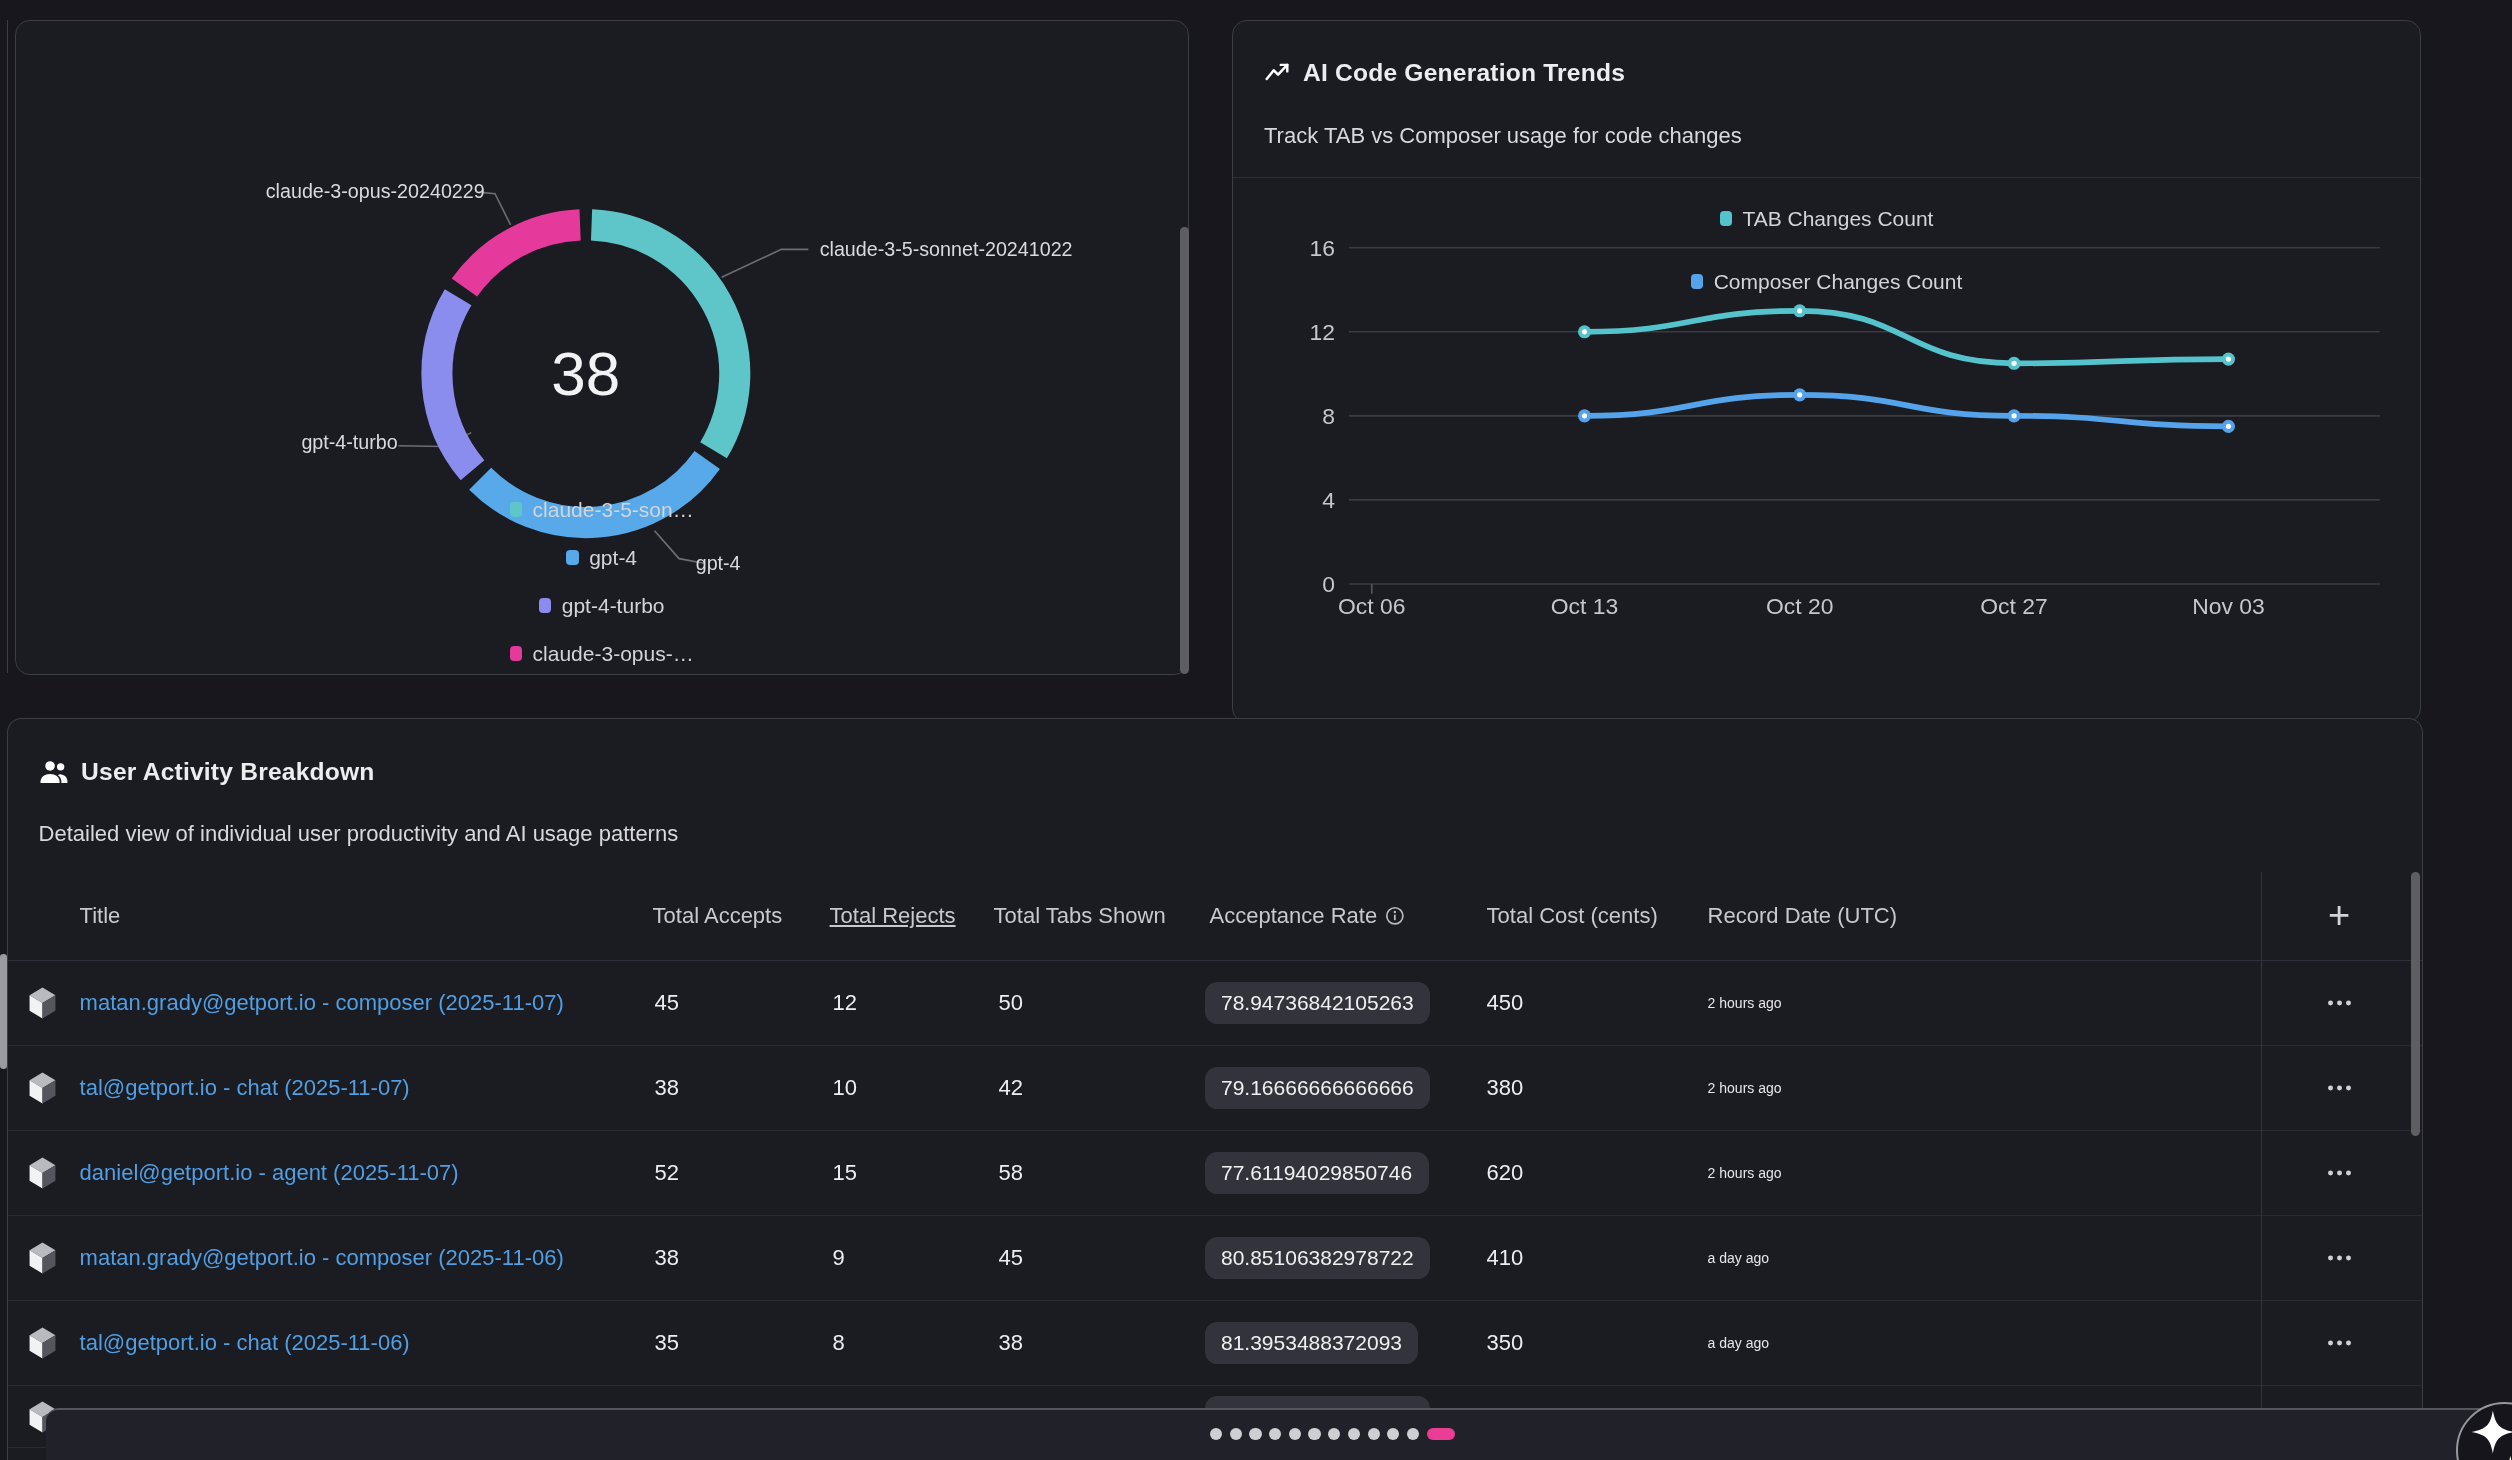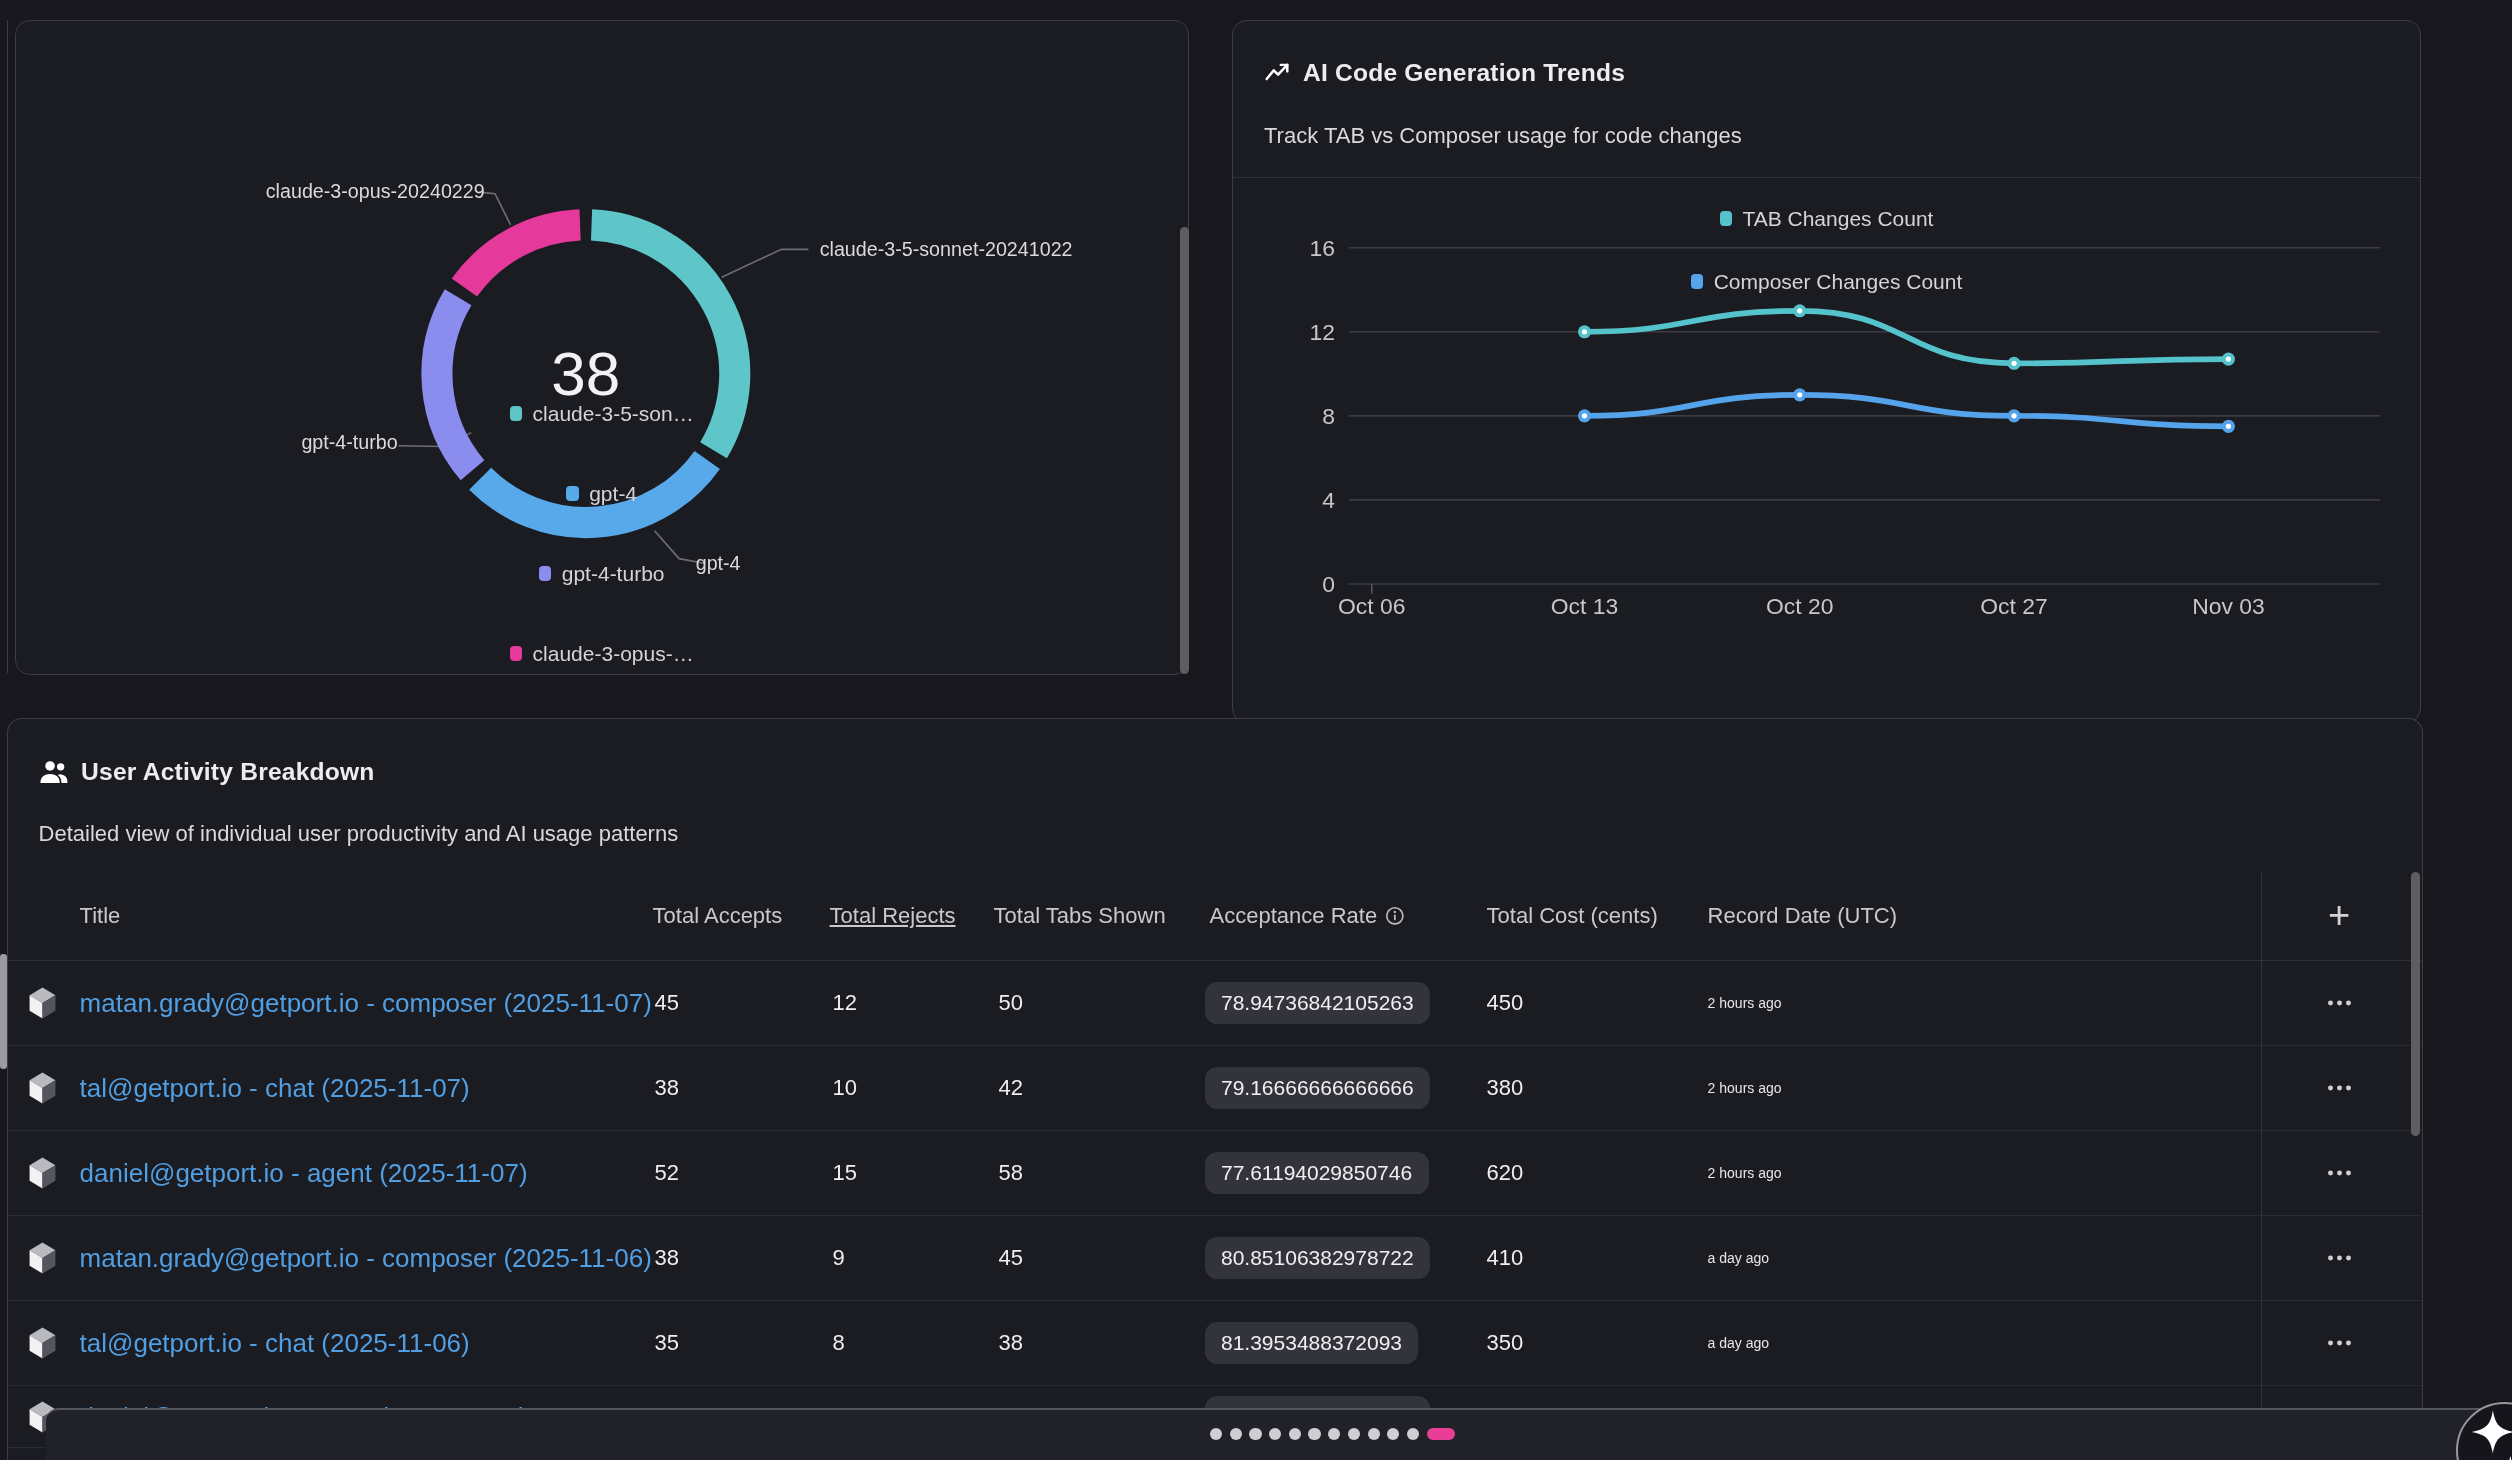--- a/index.html
+++ b/index.html
@@ -24,21 +24,21 @@
   
   #donut-total{position:absolute;left:488px;top:154px;width:164px;height:82px;text-align:center;
                line-height:82px;font-size:62px;font-weight:300;color:#f2f2f4;}
   .co{position:absolute;white-space:nowrap;font-size:19.7px;color:#dadade;}
   #co-opus{right:703px;top:1.6px;}
   #co-sonnet{left:804px;top:59px;}
   #co-turbo{right:790px;top:252px;}
   #co-gpt4{left:680px;top:373px;}
 
   .legend{position:absolute;width:100%;display:flex;justify-content:center;align-items:center;flex-direction:column;}
-  #donut-legend{bottom:8.2px;gap:56px;justify-content:center;}
+  #donut-legend{bottom:8.2px;gap:24px;justify-content:center;}
   #line-legend{top:28px;gap:39px;}
   .lg-item{display:flex;align-items:center;gap:10.6px;font-size:21px;color:#d4d4d8;}
   .lg-mark{width:12.3px;height:15.6px;border-radius:4.1px;flex:none;}
 
   
   .vthumb{position:absolute;background:#5d5d62;border-radius:4.9px;}
   #donut-scroll{left:1164px;top:48px;width:9px;height:447px;}
   #table-scroll{left:2403px;top:153px;width:9px;height:264px;}
   #left-border{position:absolute;left:6.6px;top:19.7px;width:1.6px;height:653px;background:#3d3d45;}
   #left-thumb{position:absolute;left:0;top:954px;width:6.6px;height:115px;background:#9a9aa0;border-radius:3.3px;z-index:5;}
@@ -49,21 +49,21 @@
   .th-title{left:72px;} .th-accepts{left:645px;} .th-rejects{left:822px;text-decoration:underline;} .th-tabs{left:986px;}
   .th-rate{left:1202px;} .th-cost{left:1479px;} .th-date{left:1700px;}
   .add-btn{position:absolute;left:2298px;top:9.8px;width:67px;height:67px;background:none;border:none;
            color:#d2d2d6;font-size:38px;font-weight:300;line-height:67px;padding:0;cursor:pointer;}
   .vdiv{position:absolute;left:2253px;top:153px;bottom:0;width:1.6px;background:#34343d;}
 
   #rows{position:absolute;left:0;top:242px;right:0;bottom:0;overflow:hidden;}
   .trow{position:relative;height:84px;border-bottom:1.6px solid #2a2a33;}
   .trow > *{position:absolute;top:50%;transform:translateY(-50%);}
   .c-icon{left:19.7px;display:flex;}
-  .c-title{left:72px;font-size:26px;color:#519fe3;text-decoration:none;white-space:nowrap;}
+  .c-title{left:72px;font-size:22px;color:#519fe3;text-decoration:none;white-space:nowrap;}
   .c-num{font-size:22px;color:#eeeef1;}
   .c-accepts{left:647px;} .c-rejects{left:825px;} .c-tabs{left:991px;}
   .c-rate{left:1197px;background:#33333c;border-radius:12.3px;padding:9px 16.4px;font-size:21px;color:#f0f0f2;white-space:nowrap;}
   .c-cost{left:1479px;} .c-date{left:1700px;color:#e7e7ea;font-size:14px;}
   .c-act{left:2298px;width:67px;height:49px;background:none;border:none;cursor:pointer;display:flex;align-items:center;justify-content:center;}
   .dots3{width:4.9px;height:4.9px;border-radius:50%;background:#d0d0d4;box-shadow:9px 0 0 #d0d0d4,18px 0 0 #d0d0d4;margin-right:18px;}
 
   
   #bottombar{position:absolute;left:46px;top:1408px;width:2466px;height:53px;background:#212129;
              border-top:2.5px solid #55555c;border-radius:13px 0 0 0;z-index:6;}

